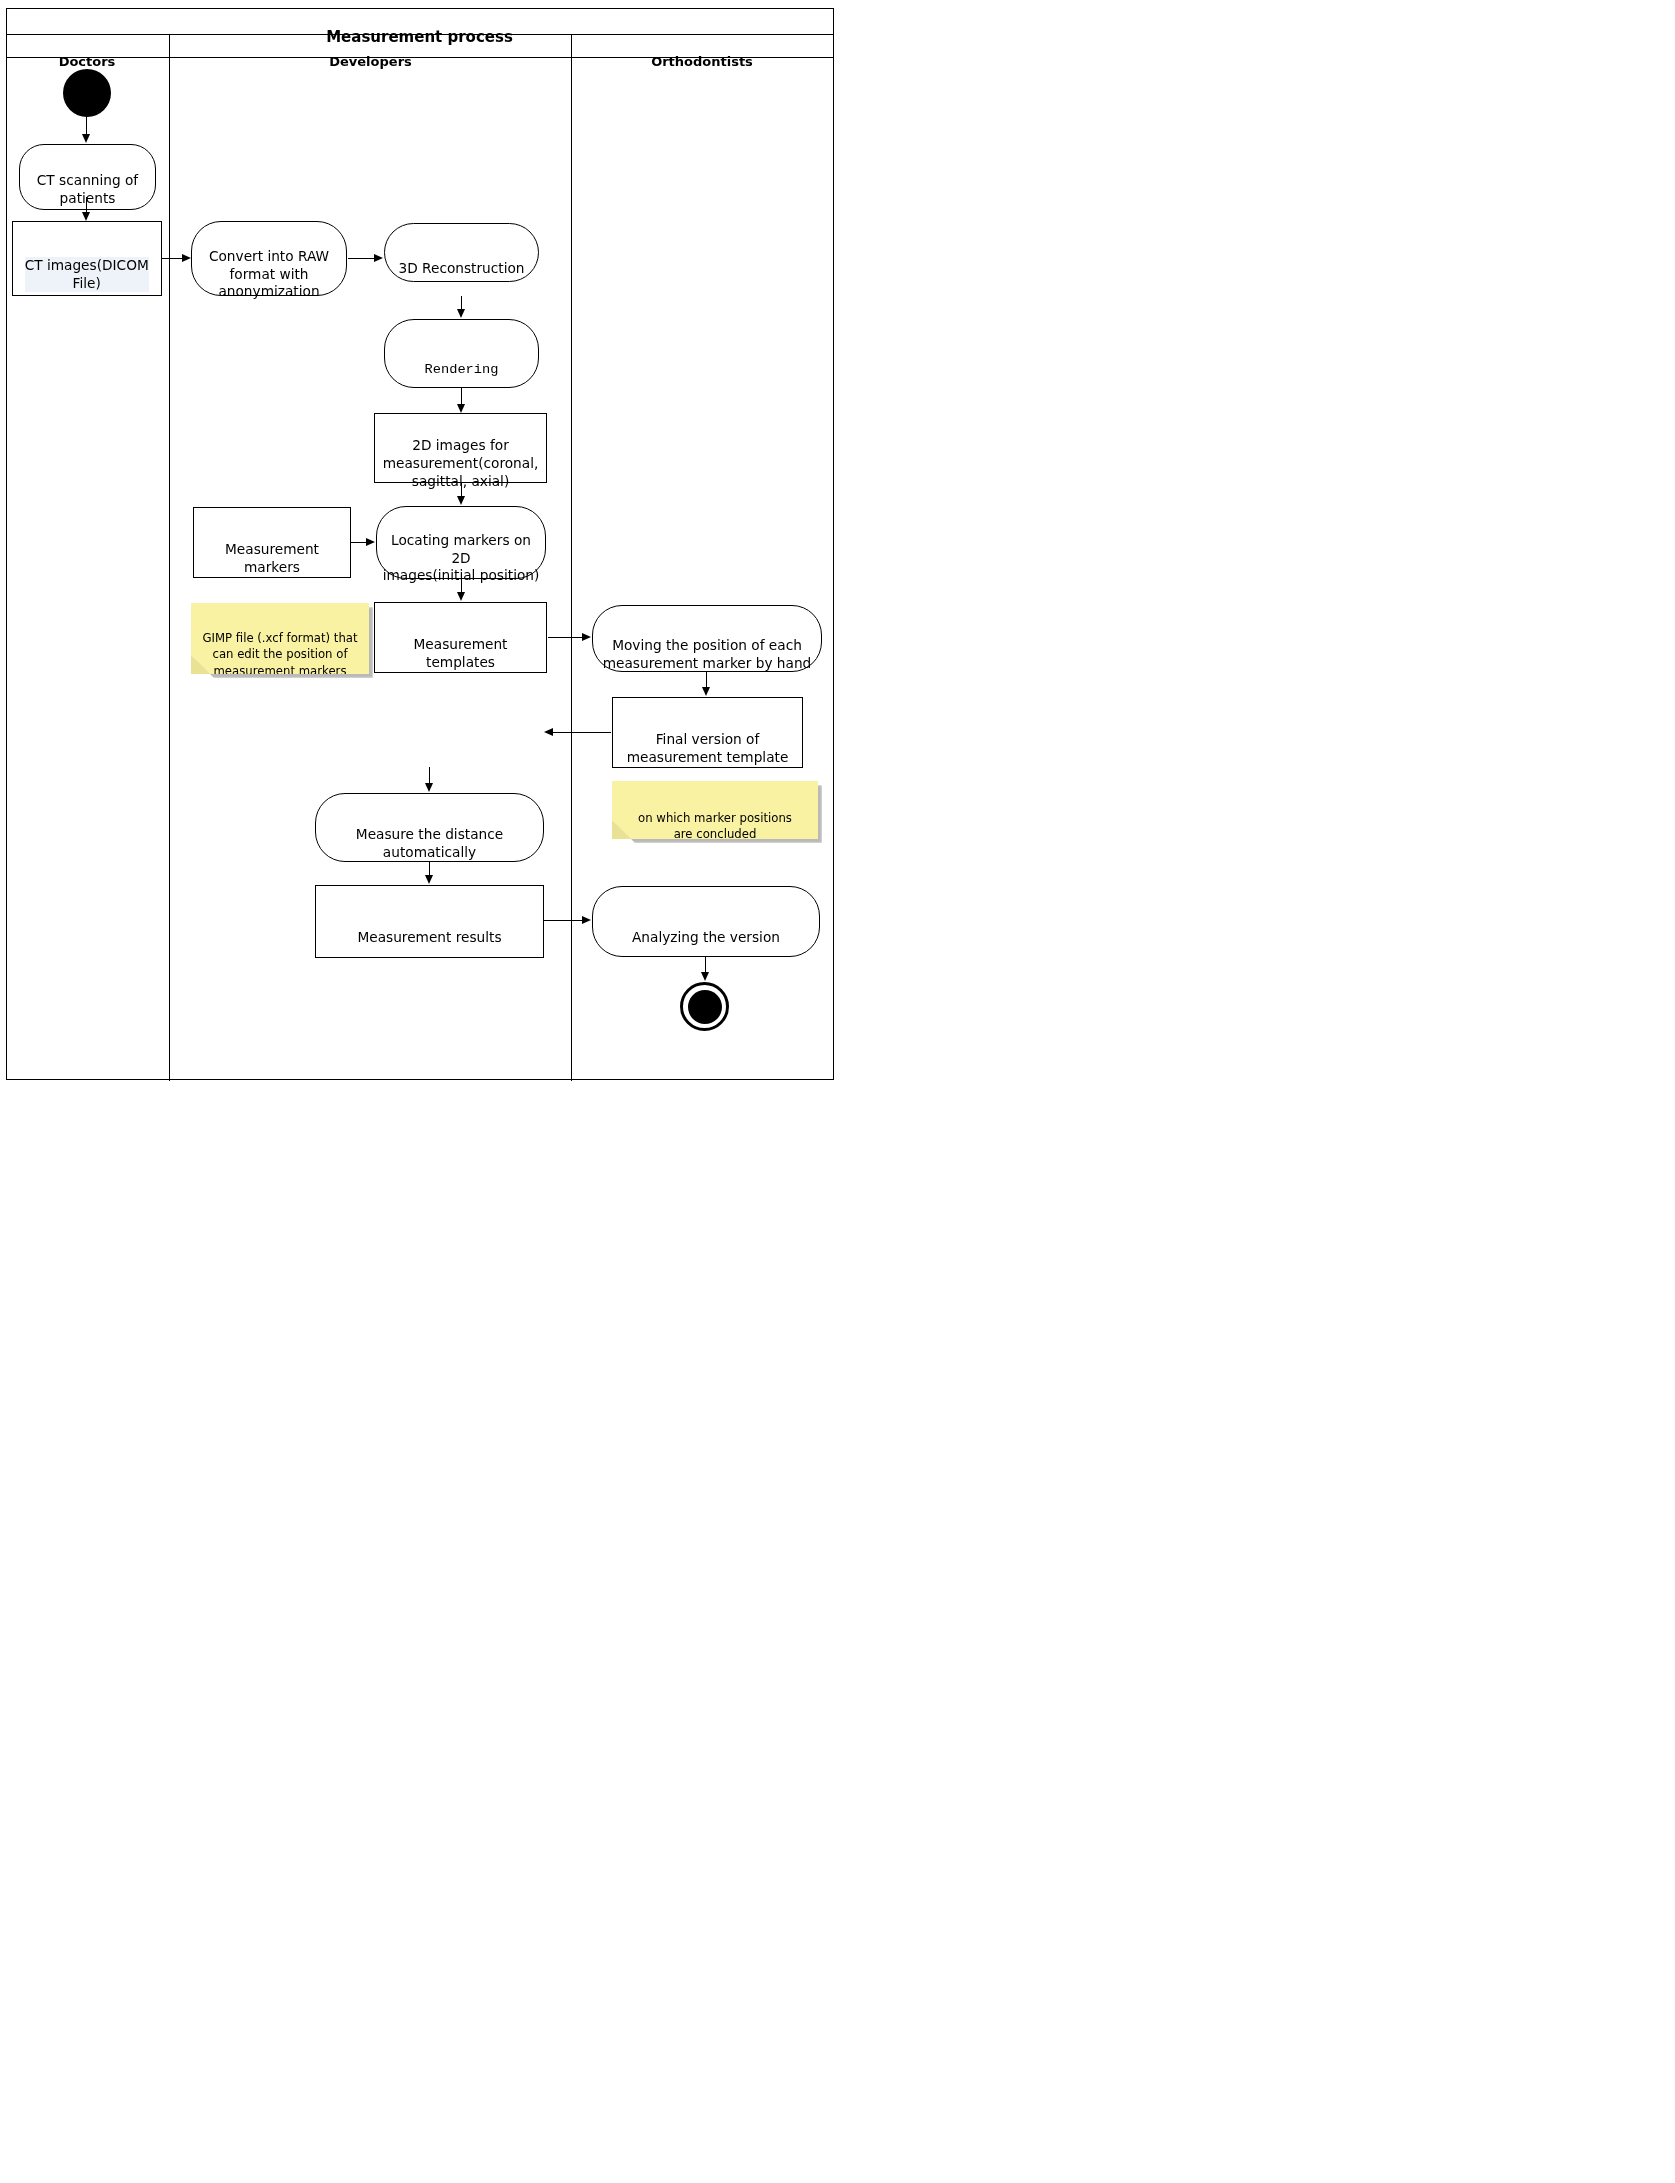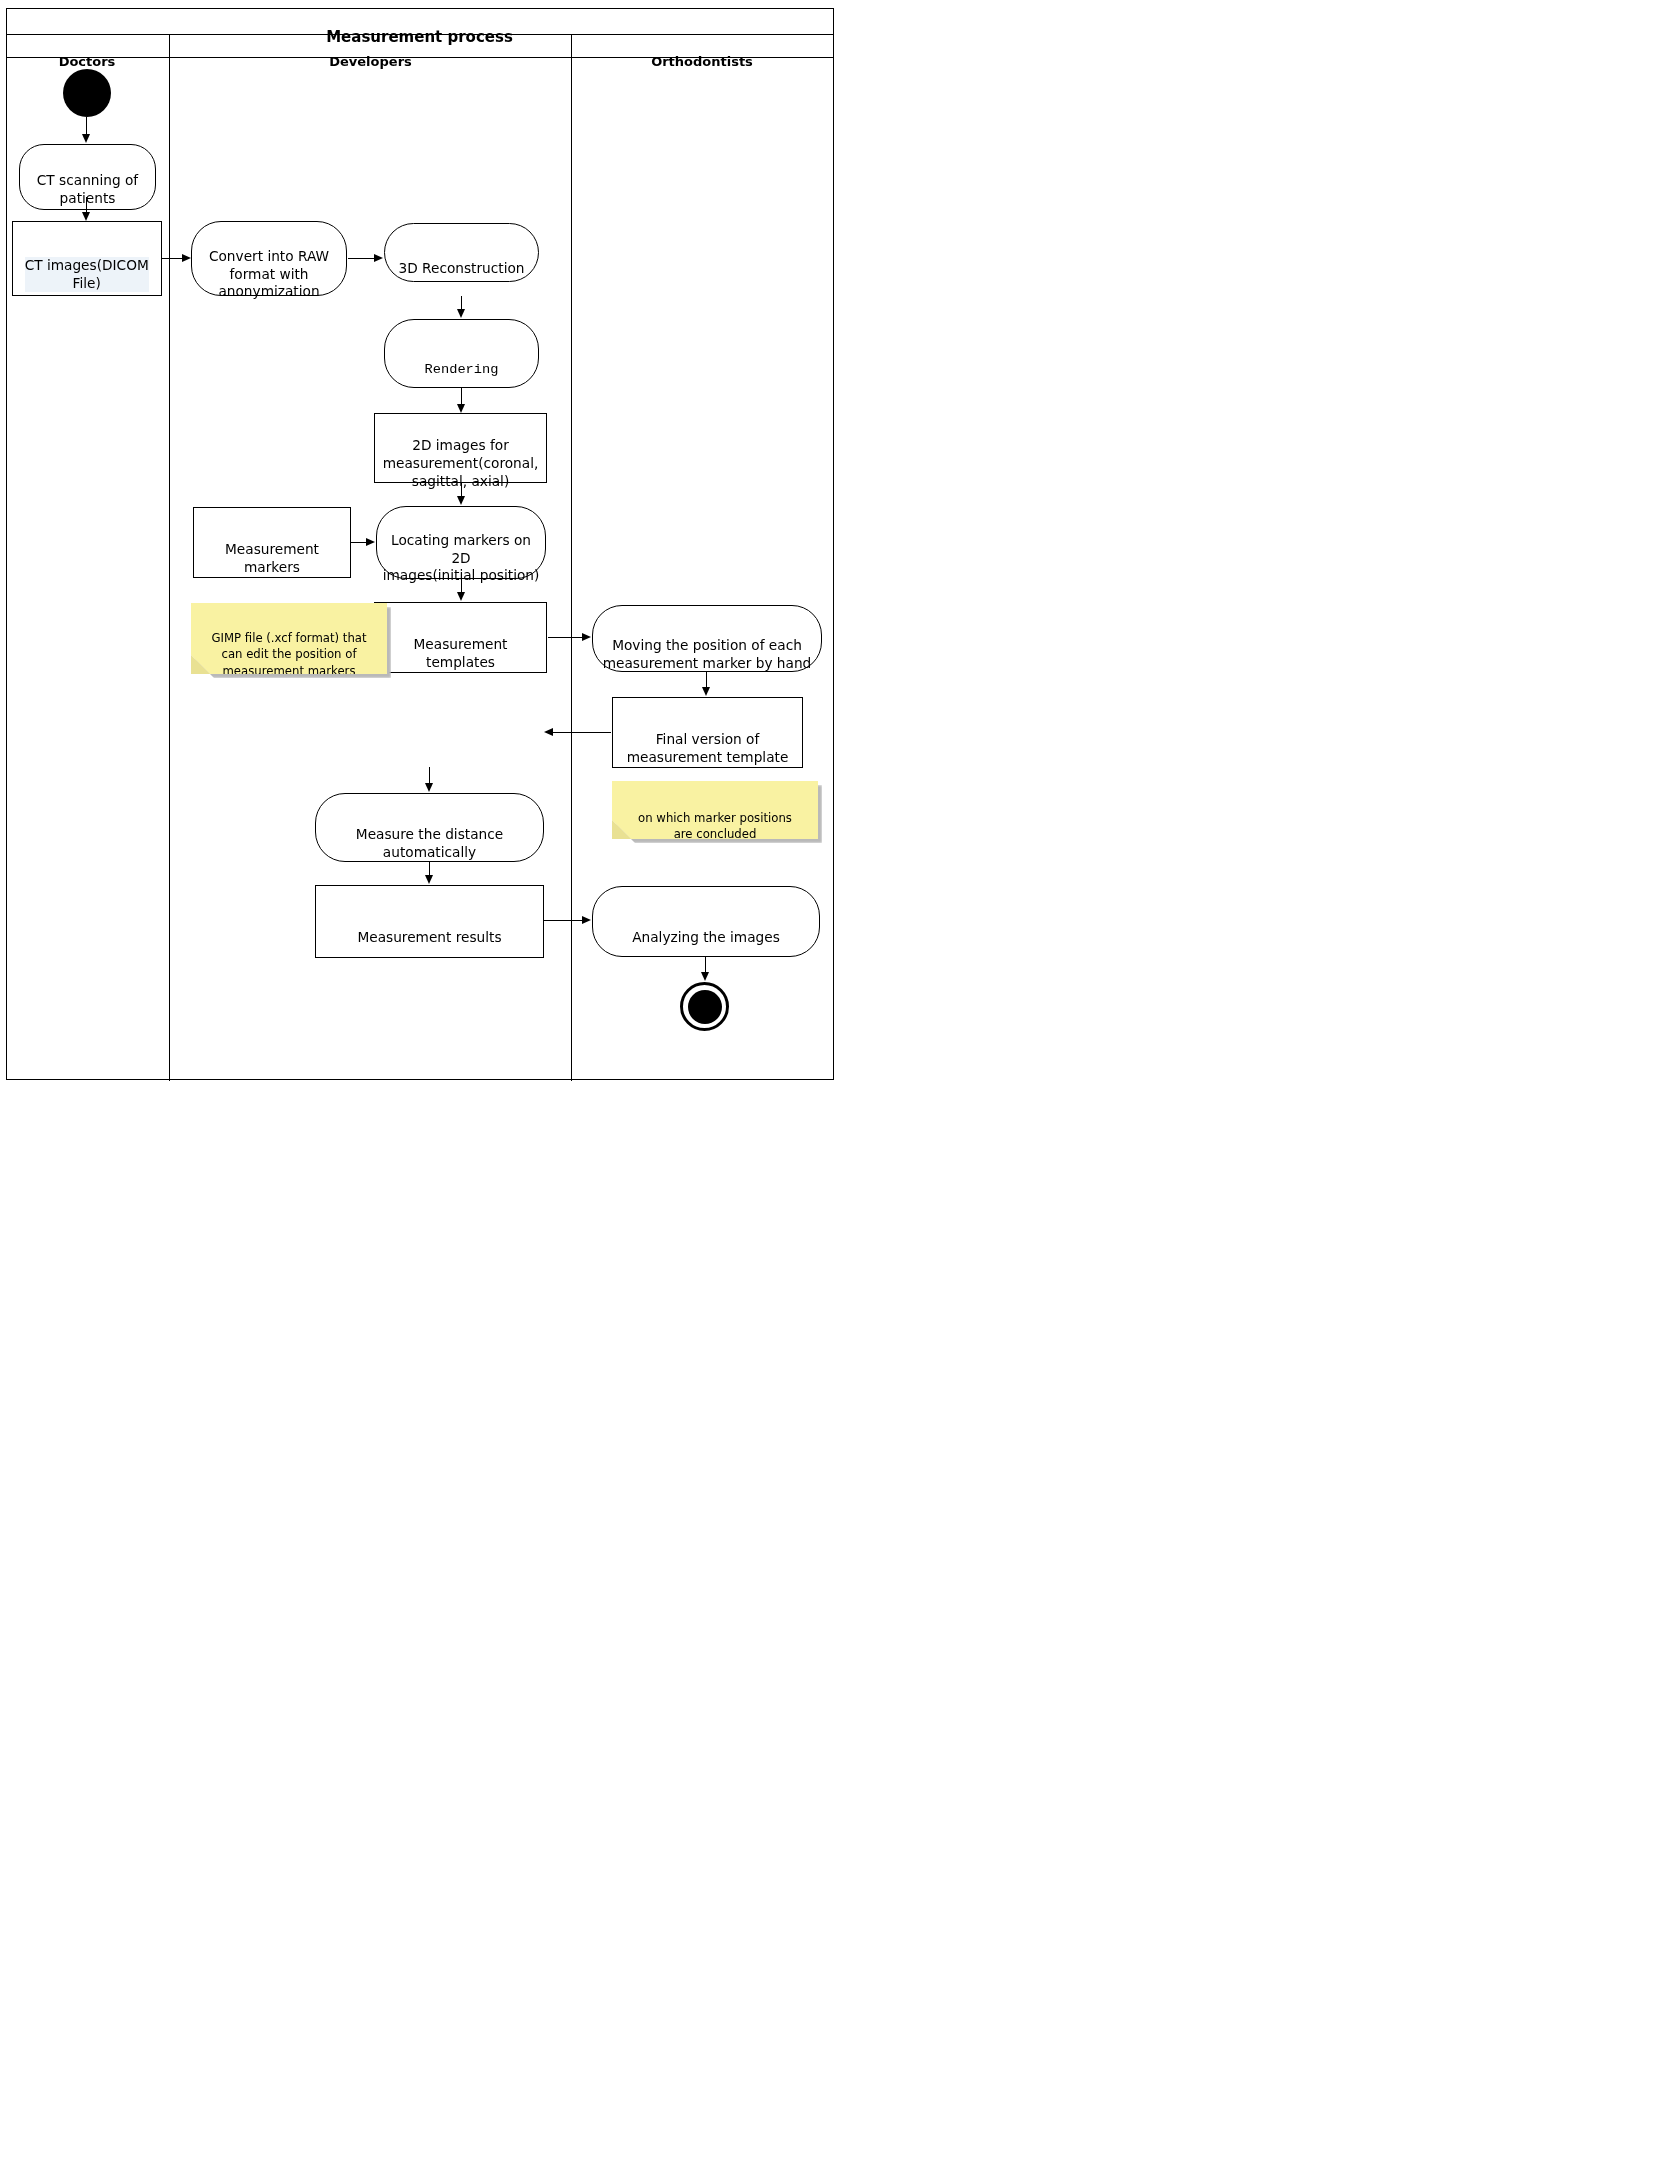--- a/index.html
+++ b/index.html
@@ -131,24 +131,24 @@
 
   <div class="node pill" style="left:592px; top:605px; width:230px; height:67px;">
     <span class="lbl">Moving the position of each
 measurement marker by hand</span>
   </div>
   <div class="node" style="left:612px; top:697px; width:191px; height:71px;">
     <span class="lbl">Final version of
 measurement template</span>
   </div>
   <div class="node pill" style="left:592px; top:886px; width:228px; height:71px;">
-    <span class="lbl">Analyzing the images</span>
-  </div>
-
-  <div class="note-wrap" style="left:191px; top:603px; width:196px; height:71px;">
+    <span class="lbl">Analyzing the version</span>
+  </div>
+
+  <div class="note-wrap" style="left:191px; top:603px; width:178px; height:71px;">
     <div class="note-shadow"></div>
     <div class="note-body">
       <span class="lbl">GIMP file (.xcf format) that
 can edit the position of
 measurement markers</span>
     </div>
     <div class="note-fold"></div>
   </div>
   <div class="note-wrap" style="left:612px; top:781px; width:206px; height:58px;">
     <div class="note-shadow"></div>

